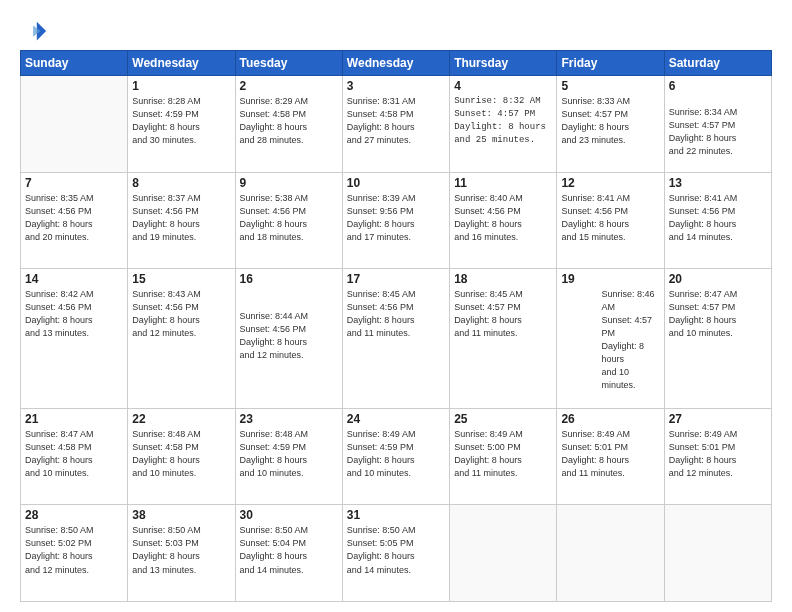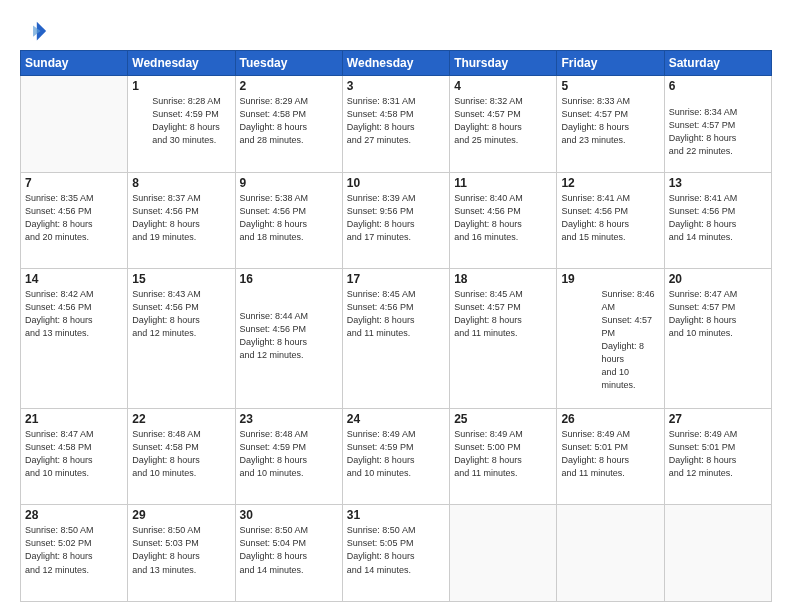--- a/index.html
+++ b/index.html
@@ -133,42 +133,42 @@
           <th>Thursday</th>
           <th>Friday</th>
           <th>Saturday</th>
         </tr>
     </thead>
     <tbody id="calendar-body">
     <tr>
           <td class="empty-cell"></td>
           <td>
             <span class="day-num">1</span>
-            <div class="day-info" style="white-space: pre-line; margin-left: 20px;">Sunrise: 8:28 AM
+            <div class="day-info" style="white-space: pre-line;">Sunrise: 8:28 AM
 Sunset: 4:59 PM
 Daylight: 8 hours
 and 30 minutes.</div>
           </td>
           <td>
             <span class="day-num">2</span>
             <div class="day-info" style="white-space: pre-line;">Sunrise: 8:29 AM
 Sunset: 4:58 PM
 Daylight: 8 hours
 and 28 minutes.</div>
           </td>
           <td>
             <span class="day-num">3</span>
             <div class="day-info" style="white-space: pre-line;">Sunrise: 8:31 AM
 Sunset: 4:58 PM
 Daylight: 8 hours
 and 27 minutes.</div>
           </td>
           <td>
             <span class="day-num">4</span>
-            <div class="day-info" style="white-space: pre-line;">Sunrise: 8:32 AM
+            <div class="day-info" style="white-space: pre-line; font-family: Liberation Mono, monospace;">Sunrise: 8:32 AM
 Sunset: 4:57 PM
 Daylight: 8 hours
 and 25 minutes.</div>
           </td>
           <td>
             <span class="day-num">5</span>
             <div class="day-info" style="white-space: pre-line;">Sunrise: 8:33 AM
 Sunset: 4:57 PM
 Daylight: 8 hours
 and 23 minutes.</div>
@@ -336,21 +336,21 @@
         </tr>
         <tr>
           <td>
             <span class="day-num">28</span>
             <div class="day-info" style="white-space: pre-line;">Sunrise: 8:50 AM
 Sunset: 5:02 PM
 Daylight: 8 hours
 and 12 minutes.</div>
           </td>
           <td>
-            <span class="day-num">29</span>
+            <span class="day-num">38</span>
             <div class="day-info" style="white-space: pre-line;">Sunrise: 8:50 AM
 Sunset: 5:03 PM
 Daylight: 8 hours
 and 13 minutes.</div>
           </td>
           <td>
             <span class="day-num">30</span>
             <div class="day-info" style="white-space: pre-line;">Sunrise: 8:50 AM
 Sunset: 5:04 PM
 Daylight: 8 hours

